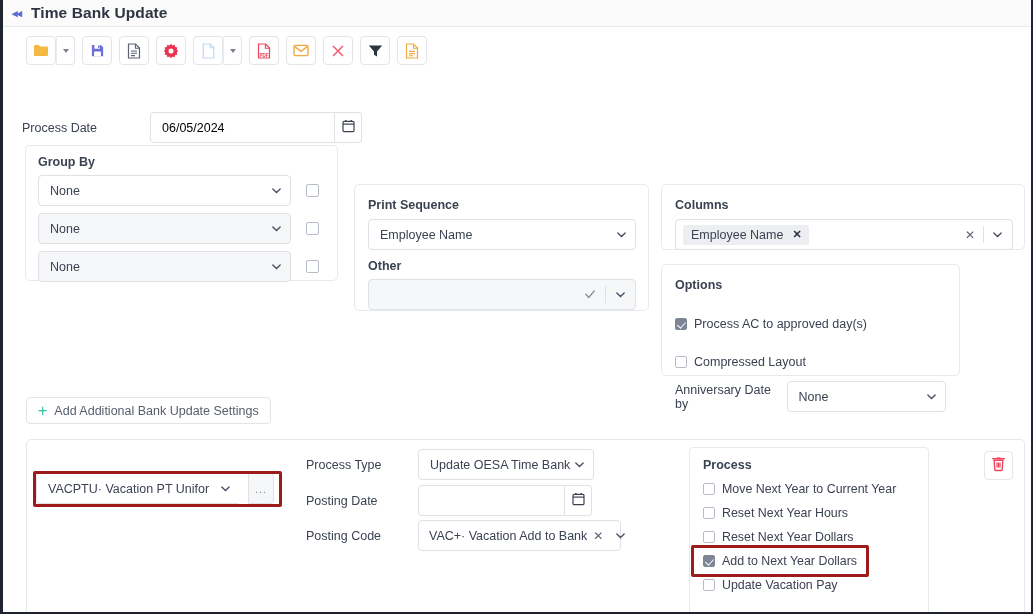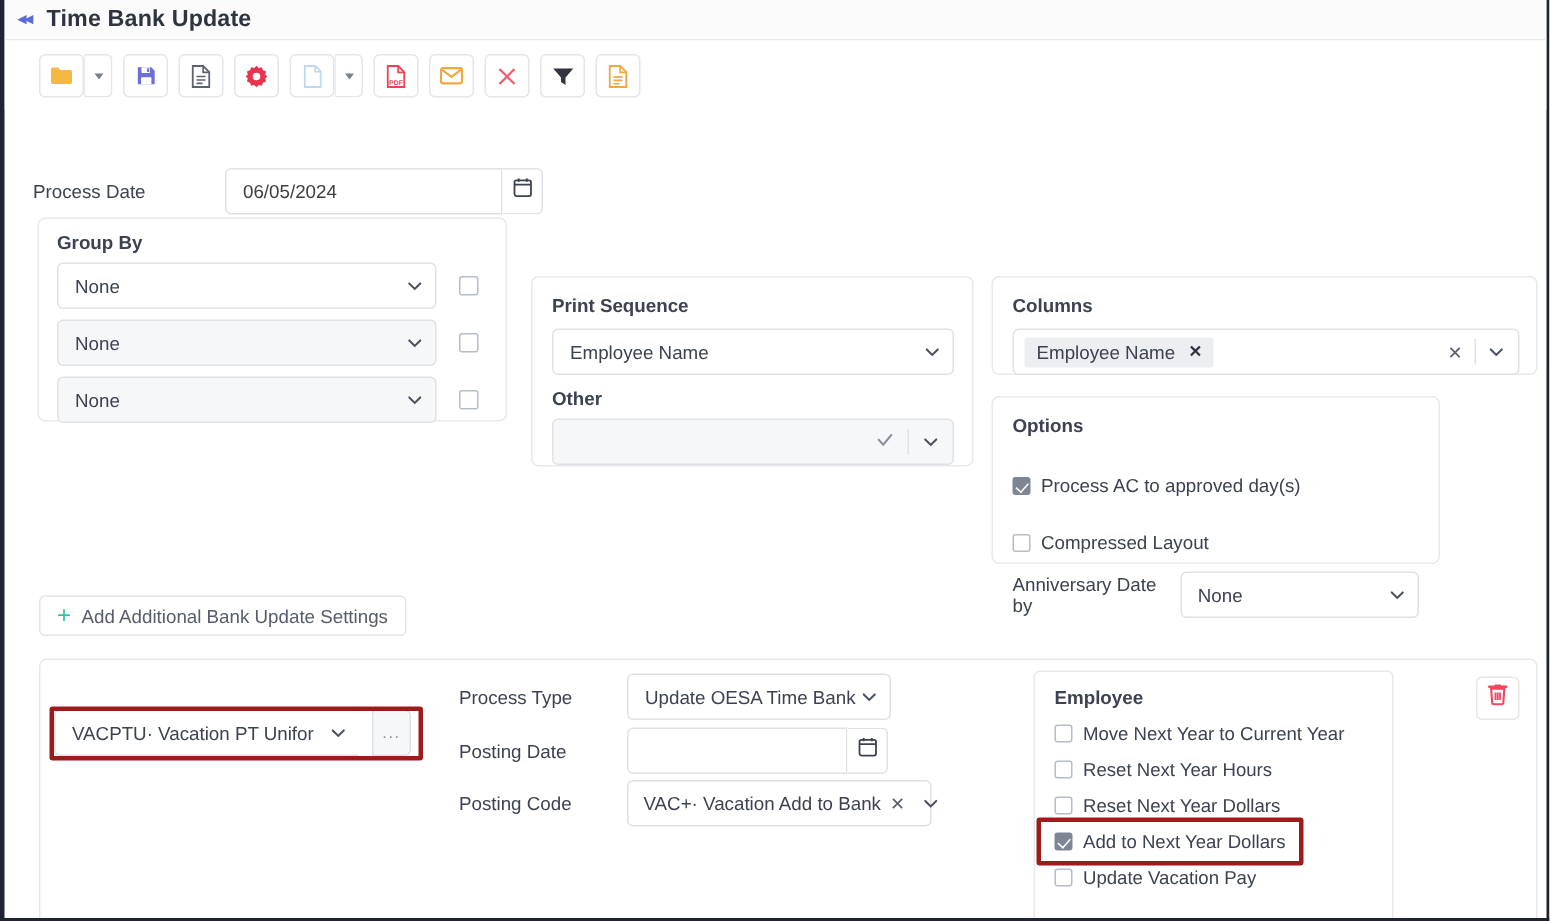--- a/index.html
+++ b/index.html
@@ -153,21 +153,21 @@
     display: flex; align-items: center; gap: 0;
   }
   #process-date-row .lbl { width: 128px; }
   .dateinput {
     width: 185px; height: 31px;
     border: 1px solid #dfe1e6;
     border-radius: 4px 0 0 4px;
     background: #fff;
     display: flex; align-items: center;
     padding-left: 11px;
-    font-size: 12.5px; color: #404040;
+    font-size: 12.5px; color: #000000;
   }
   .datebtn {
     width: 27px; height: 31px;
     border: 1px solid #dfe1e6; border-left: none;
     border-radius: 0 4px 4px 0;
     background: #fff;
     display: flex; align-items: center; justify-content: center;
     cursor: pointer;
   }
 
@@ -618,21 +618,21 @@
         <span class="divider"></span>
         <span class="chev">
           <svg width="11" height="11" viewBox="0 0 12 12">
               <path d="M2 4.3L6 8.3l4-4" fill="none" stroke="currentColor" stroke-width="1.5" stroke-linecap="round"></path>
             </svg>
         </span>
       </div>
     </div>
 
     <div id="process-panel">
-      <div class="p-title">Employee</div>
+      <div class="p-title">Process</div>
 
       <div class="ckrow">
         <span class="cbox"></span>
         <span class="t">Move Next Year to Current Year</span>
       </div>
       <div class="ckrow">
         <span class="cbox"></span>
         <span class="t">Reset Next Year Hours</span>
       </div>
       <div class="ckrow">

